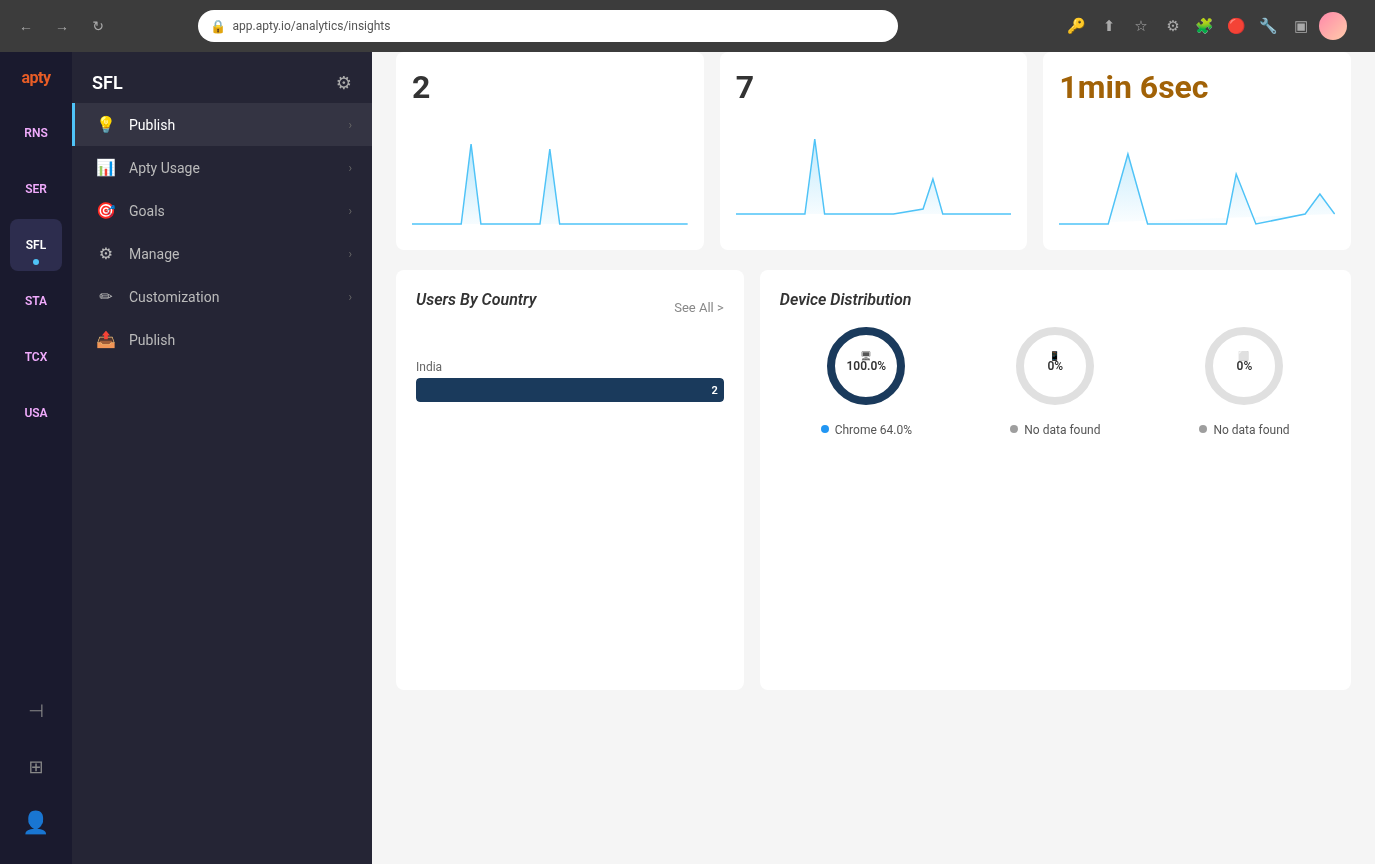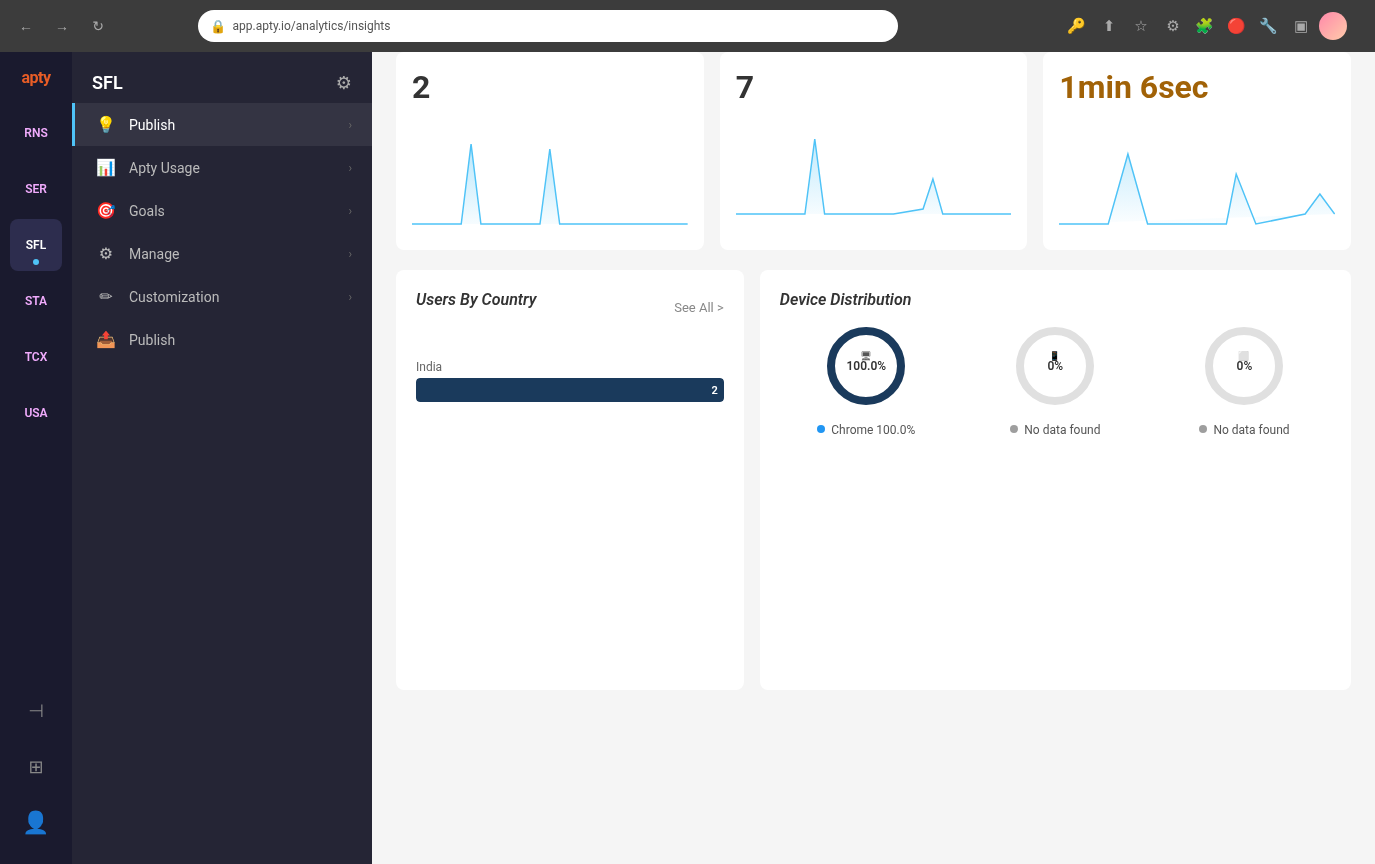--- a/index.html
+++ b/index.html
@@ -522,21 +522,21 @@
                   <circle cx="45" cy="45" r="35" fill="none" stroke="#e0e0e0" stroke-width="8"></circle>
                   <circle cx="45" cy="45" r="35" fill="none" stroke="#1a3a5c" stroke-width="8" stroke-dasharray="219.9 0" stroke-dashoffset="55" stroke-linecap="round"></circle>
                   <text x="45" y="38" text-anchor="middle" font-size="9" fill="#555">🖥</text>
                 </svg>
                 <div class="donut-label">
                   <span>100.0%</span>
                 </div>
               </div>
               <div class="device-legend">
                 <span class="legend-dot" style="background:#2196F3;"></span>
-                <span>Chrome 100.0%</span>
+                <span>Chrome 64.0%</span>
               </div>
             </div>
 
             <div class="device-item">
               <div class="donut-container">
                 <svg class="donut-svg" viewBox="0 0 90 90">
                   <circle cx="45" cy="45" r="35" fill="none" stroke="#e0e0e0" stroke-width="8"></circle>
                   <text x="45" y="38" text-anchor="middle" font-size="9" fill="#aaa">📱</text>
                 </svg>
                 <div class="donut-label">

